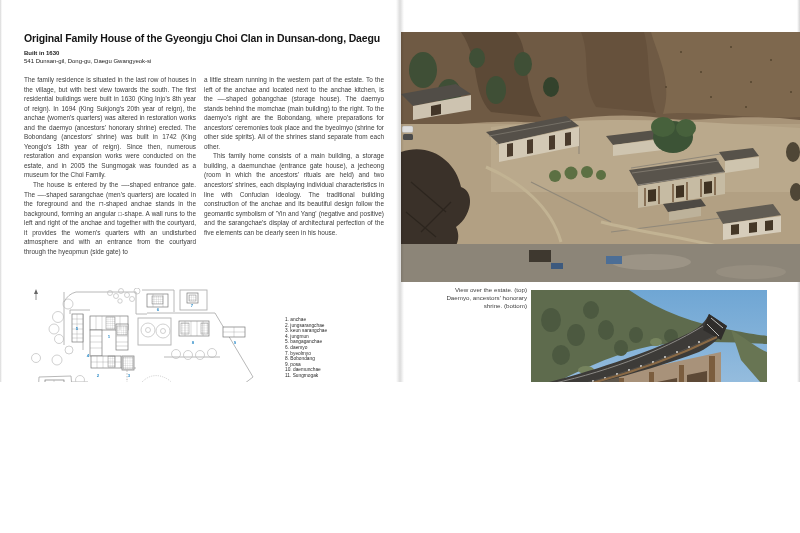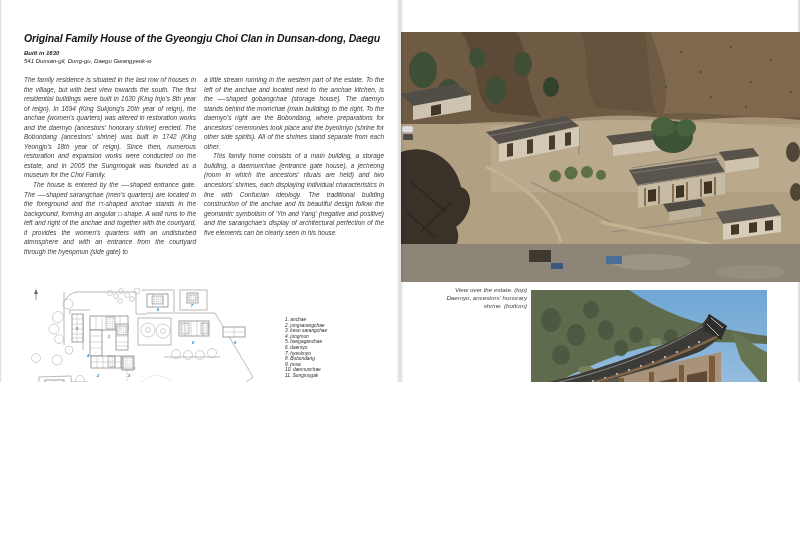--- a/index.html
+++ b/index.html
@@ -1,18 +1,18 @@
 <!DOCTYPE html>
 <html><head>
 <meta charset="utf-8">
 <style>
   * { margin:0; padding:0; box-sizing:border-box; }
   html,body { width:800px; height:533px; background:#ffffff; }
   body { font-family:"Liberation Sans","DejaVu Sans",sans-serif; color:#3b3b3b; }
-  .spread { position:relative; width:800px; height:382px; background:#fff; overflow:hidden;font-style:italic; }
+  .spread { position:relative; width:800px; height:382px; background:#fff; overflow:hidden; }
   .edge-left  { position:absolute; left:0; top:0; width:2px; height:533px;
                 background:linear-gradient(to right,#d8d8d8,#ffffff); }
   .edge-right { position:absolute; right:0; top:0; width:3px; height:533px;
                 background:linear-gradient(to left,#d4d4d4,#ffffff); }
   .spine { position:absolute; left:396px; top:0; width:8px; height:533px;
            background:linear-gradient(to right, rgba(0,0,0,0), rgba(0,0,0,0.14) 50%, rgba(0,0,0,0)); }
   .title { position:absolute; left:24px; top:32px; width:370px;
            font-size:10.5px; font-weight:bold; color:#141414; letter-spacing:-0.15px; white-space:nowrap; }
   .meta  { position:absolute; left:24px; top:49px; font-size:6px; line-height:8px; color:#222; }
   .meta .built { font-weight:bold; }

